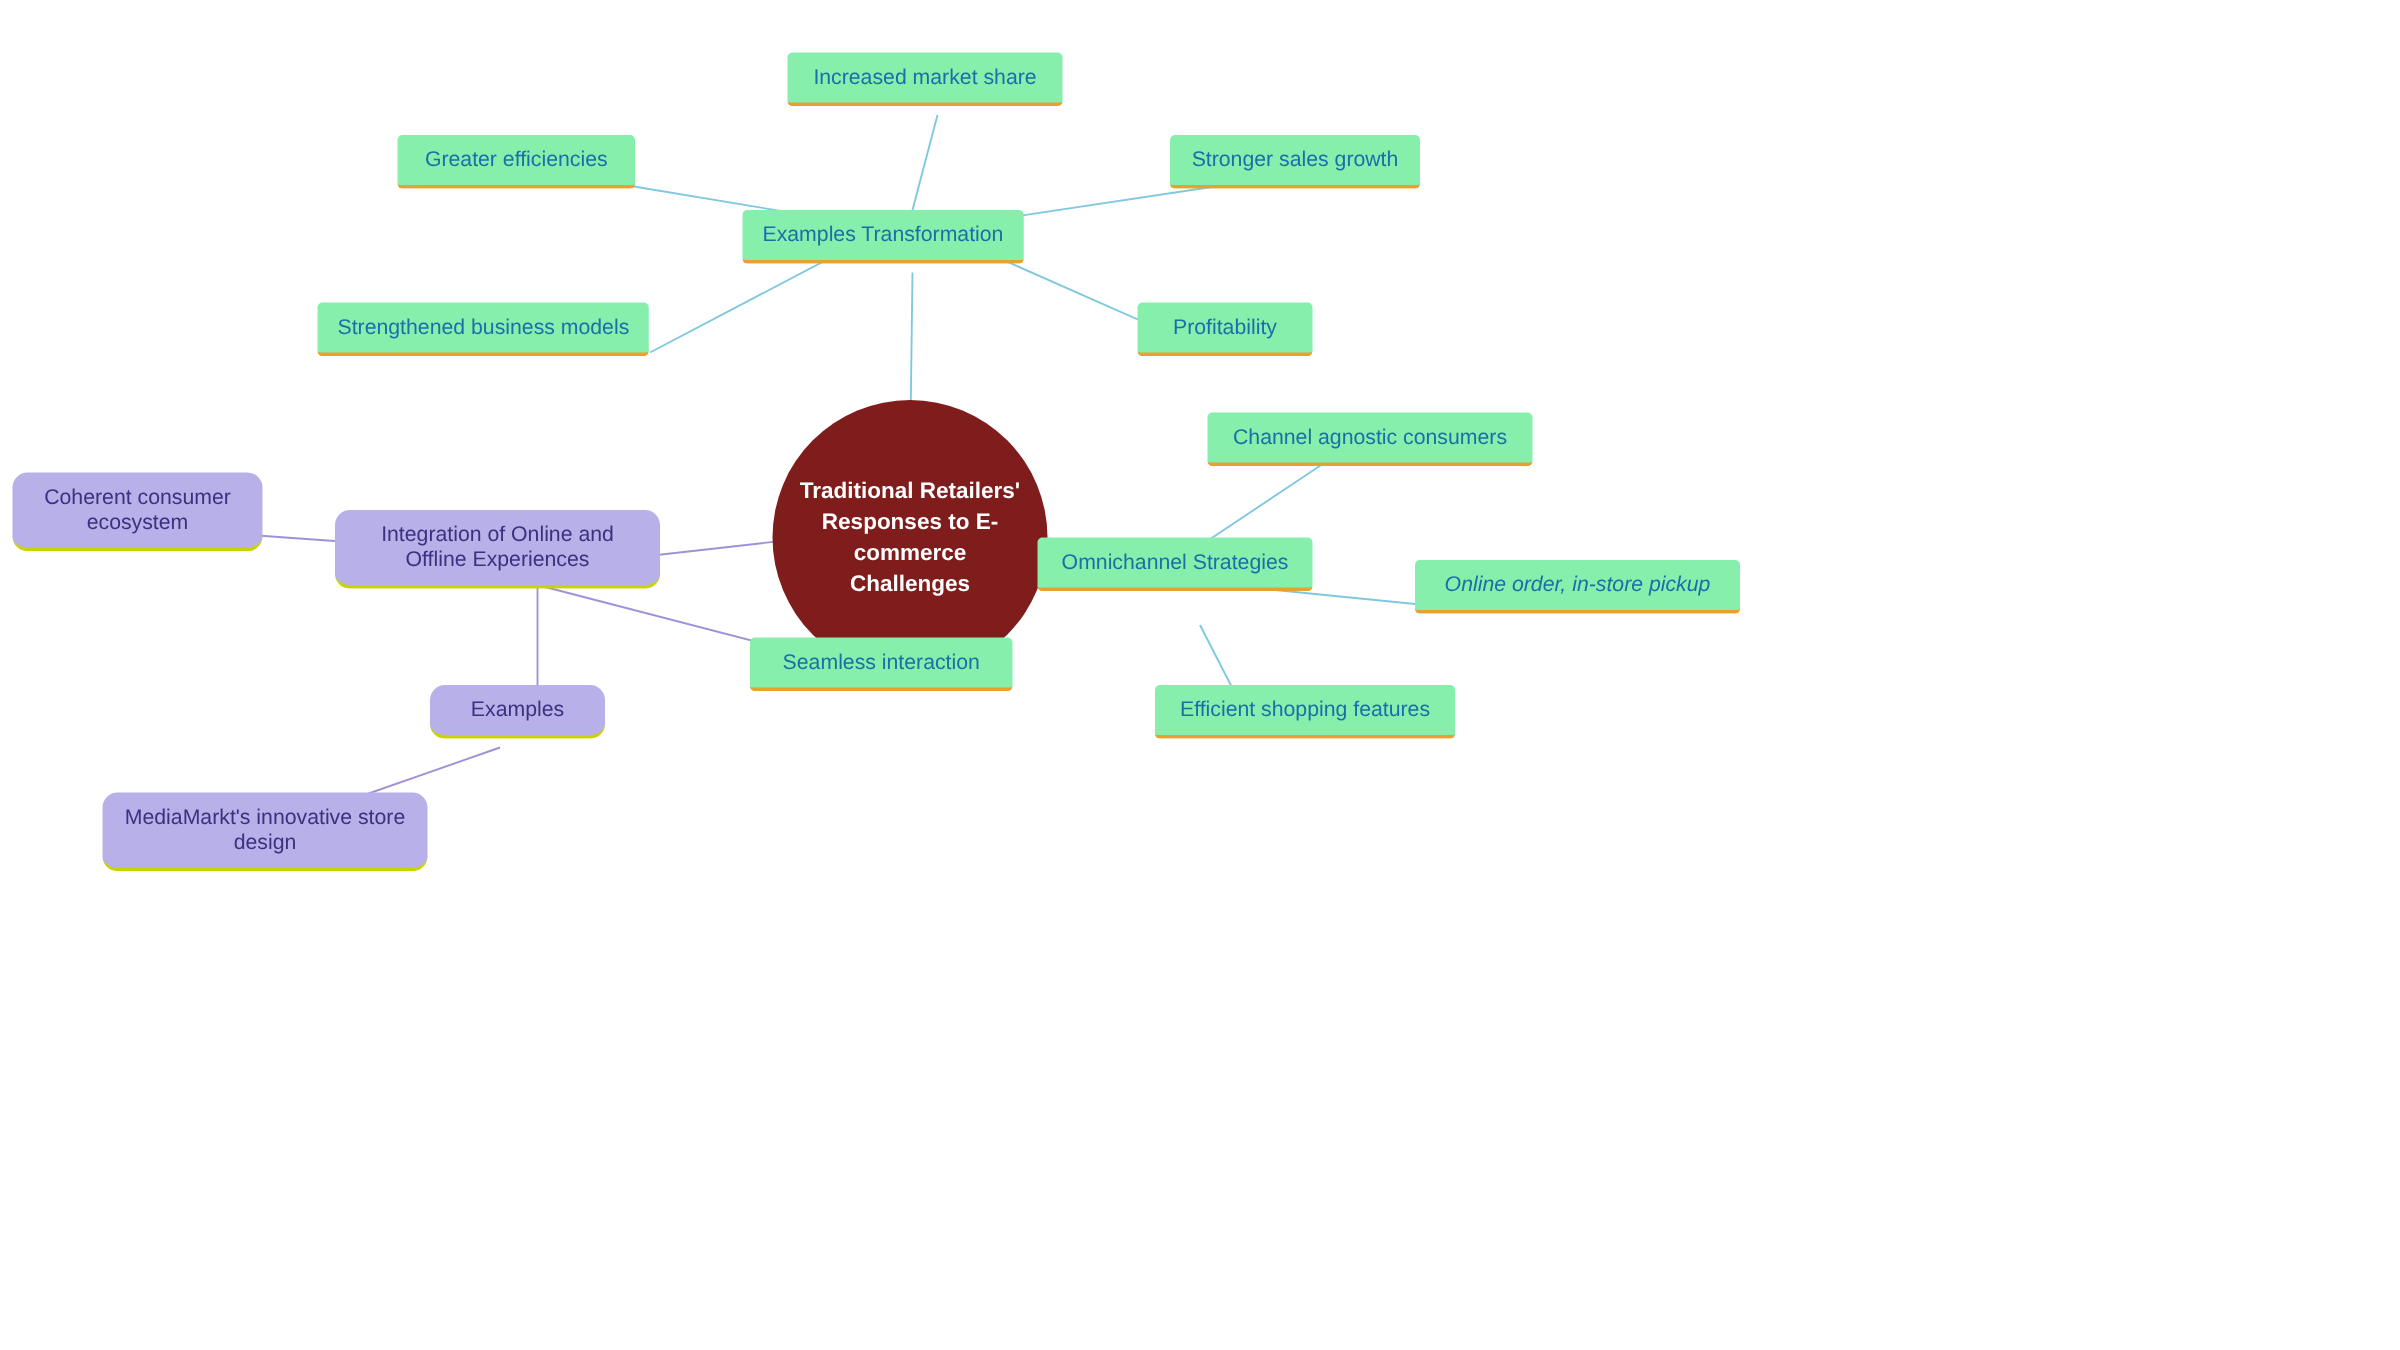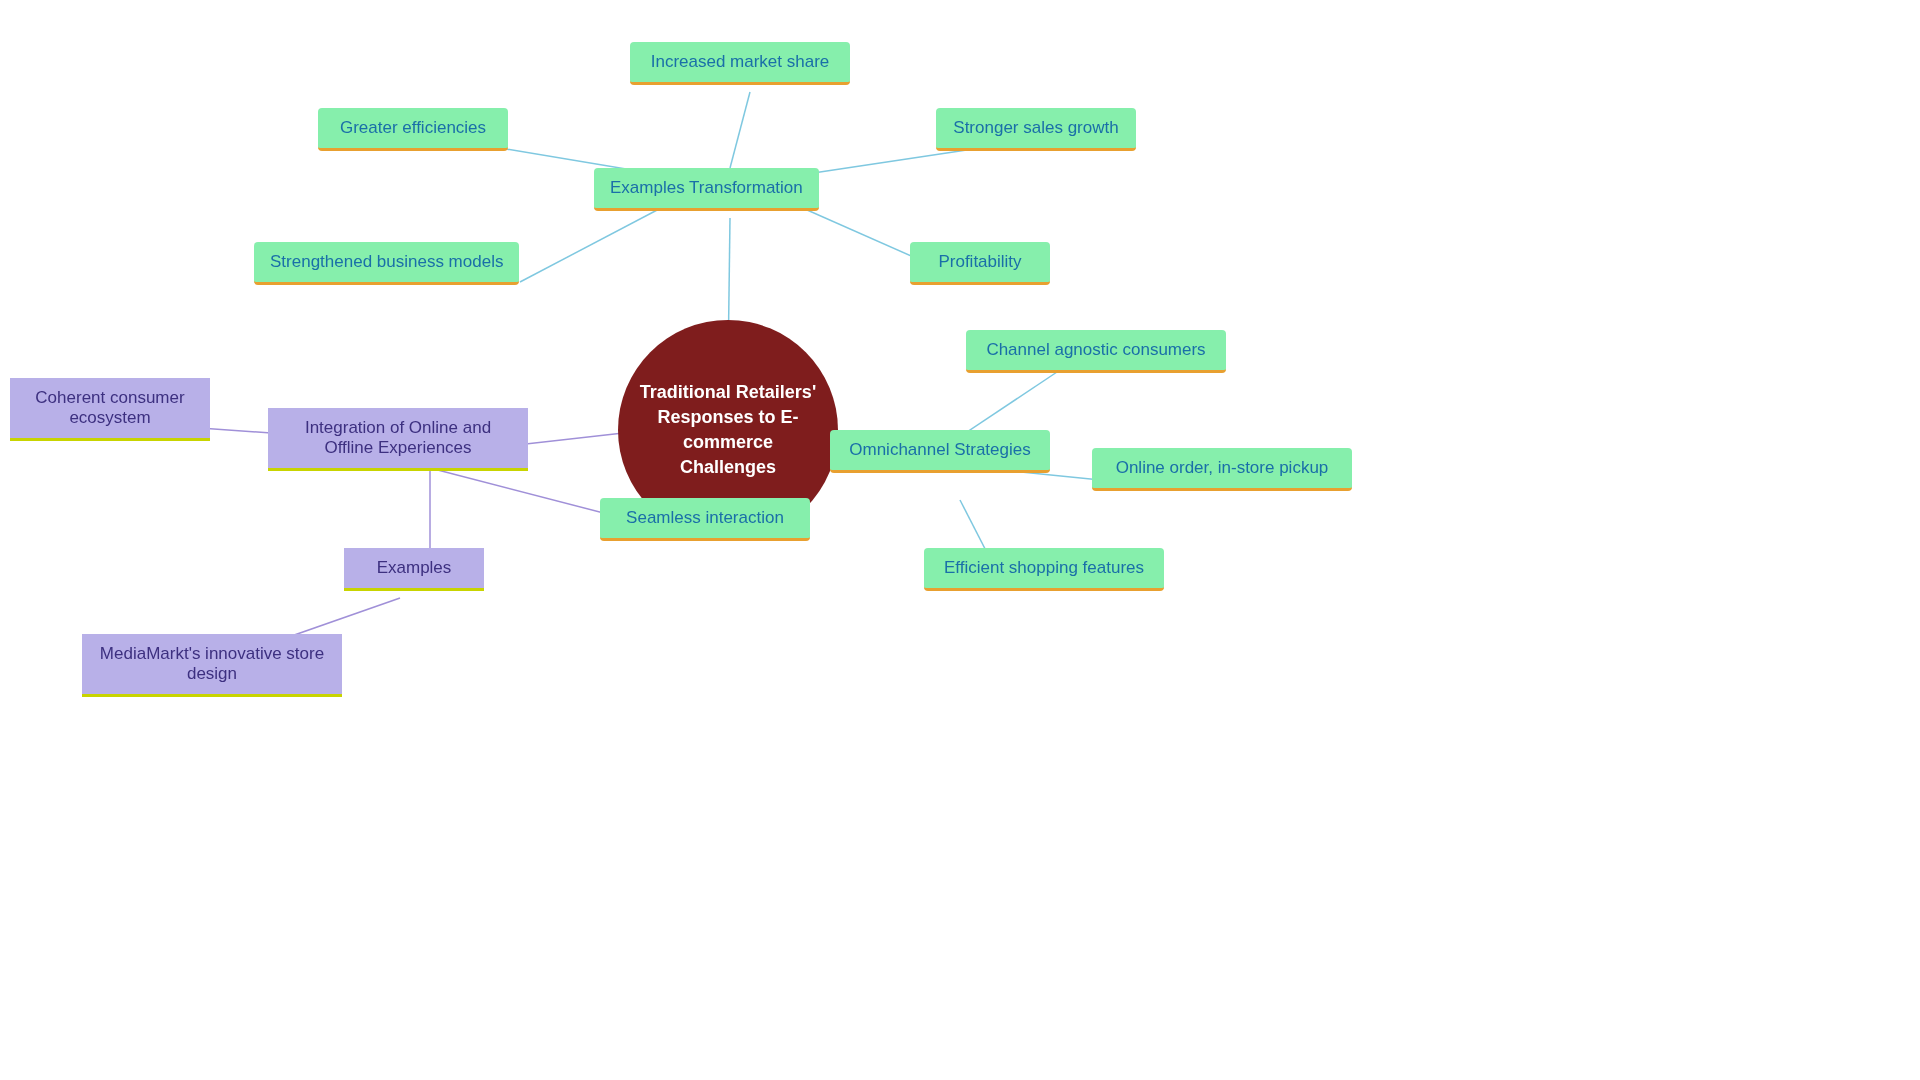--- a/index.html
+++ b/index.html
@@ -49,21 +49,21 @@
       padding: 10px 16px;
       color: #1a6fa8;
       font-size: 17px;
       font-weight: 500;
       text-align: center;
     }
 
     .purple-box {
       background: #b8b0e8;
       border-bottom: 3px solid #c8d400;
-      border-radius: 0;
+      border-radius: 12px;
       padding: 10px 16px;
       color: #3d3080;
       font-size: 17px;
       font-weight: 500;
       text-align: center;
     }
 
     
     #center { left: 618px; top: 320px; }
 
@@ -78,21 +78,21 @@
     
     #integration { left: 268px; top: 408px; }
     #coherent-consumer { left: 10px; top: 378px; }
     #seamless-interaction { left: 600px; top: 498px; }
     #examples { left: 344px; top: 548px; }
     #mediamarkt { left: 82px; top: 634px; }
 
     
     #omnichannel { left: 830px; top: 430px; }
     #channel-agnostic { left: 966px; top: 330px; }
-    #online-order { left: 1092px; top: 448px; }
+    #online-order { left: 1132px; top: 448px; font-style: italic; }
     #efficient-shopping { left: 924px; top: 548px; border-radius: 14px; }
   </style>
 </head>
 <body>
 
 <svg id="connections">
 
   <line x1="728" y1="370" x2="730" y2="218" stroke="#7fc8e0" stroke-width="1.5"></line>
 
   <line x1="730" y1="168" x2="750" y2="92" stroke="#7fc8e0" stroke-width="1.5"></line>
@@ -154,21 +154,21 @@
 
 <div class="node" id="integration">
   <div class="purple-box" style="min-width:240px; max-width:260px;">Integration of Online and Offline Experiences</div>
 </div>
 
 <div class="node" id="coherent-consumer">
   <div class="purple-box" style="min-width:190px; max-width:200px;">Coherent consumer ecosystem</div>
 </div>
 
 <div class="node" id="seamless-interaction">
-  <div class="blue-box" style="min-width:210px;">Seamless interaction</div>
+  <div class="blue-box" style="min-width:210px;margin-top:12px;">Seamless interaction</div>
 </div>
 
 <div class="node" id="examples">
   <div class="purple-box" style="min-width:140px;">Examples</div>
 </div>
 
 <div class="node" id="mediamarkt">
   <div class="purple-box" style="min-width:240px; max-width:260px;">MediaMarkt's innovative store design</div>
 </div>
 

